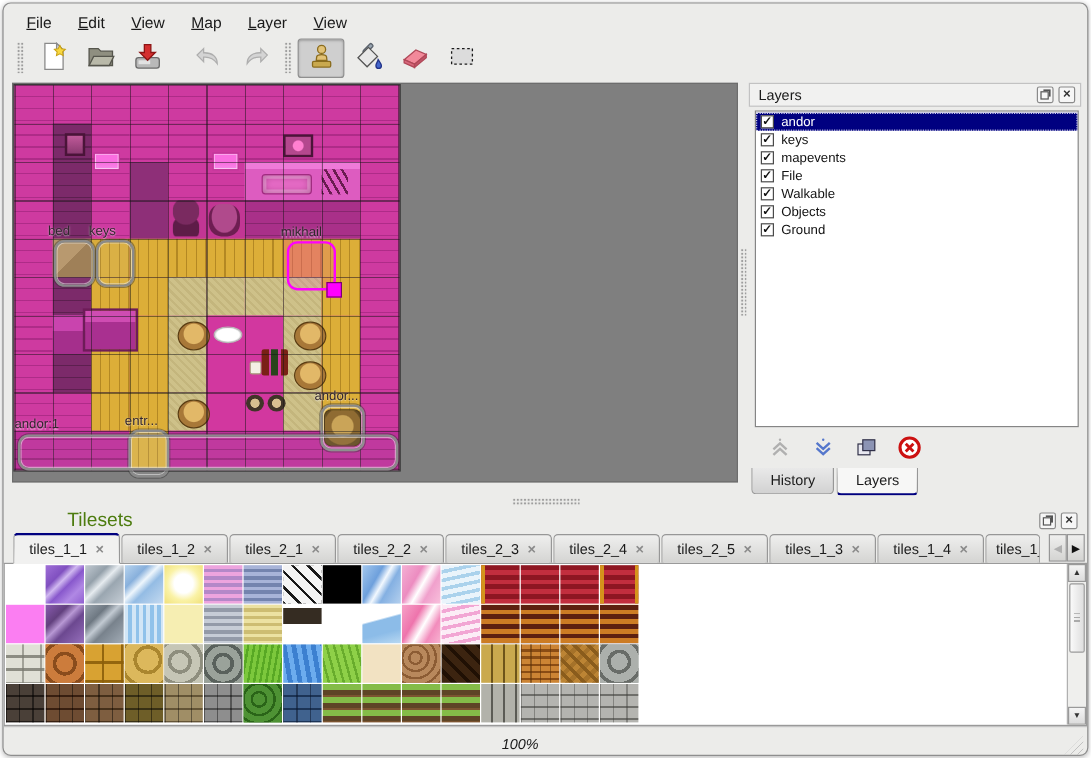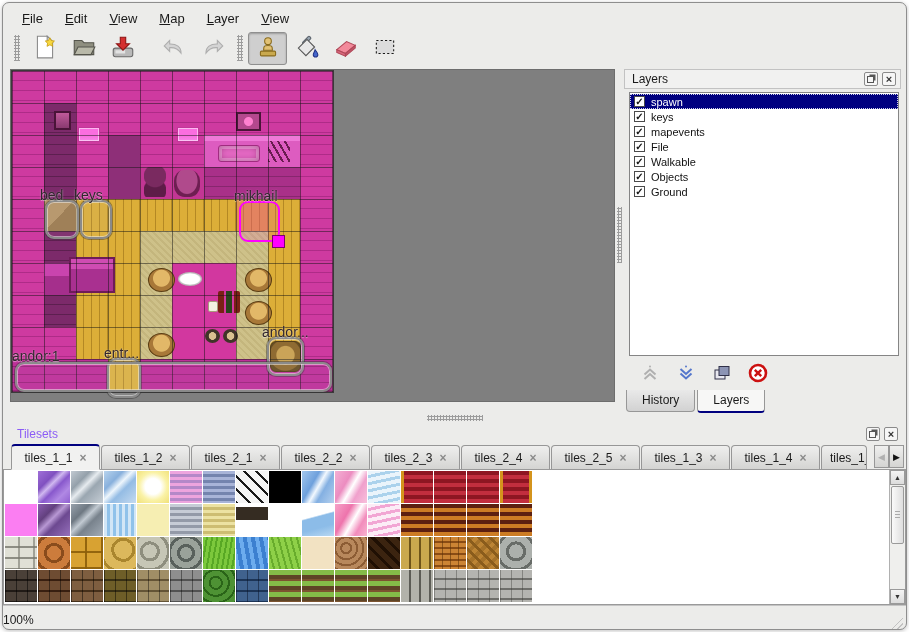--- a/index.html
+++ b/index.html
@@ -37,21 +37,21 @@
   .deco-bottles{background:linear-gradient(90deg,#7a2016 0 6px,rgba(0,0,0,0) 6px 8px,#28441c 8px 14px,rgba(0,0,0,0) 14px 16px,#7a2016 16px 22px);border-radius:2px;}
   .deco-pot{background:radial-gradient(circle,#d8c090 0 35%,#403428 40%);border-radius:50%;}
   .deco-basket{background:radial-gradient(circle at 50% 45%,#c8a050 0 40%,#8a6428 45% 70%,#5e4418 75%);border-radius:6px;border:1px solid #4a3410;}
   .map-grid{position:absolute;left:0;top:0;width:321px;height:321px;pointer-events:none;
     background-image:repeating-linear-gradient(90deg,rgba(20,20,20,.5) 0 1px,rgba(0,0,0,0) 1px 32px),
                      repeating-linear-gradient(180deg,rgba(20,20,20,.5) 0 1px,rgba(0,0,0,0) 1px 32px);}
   .map-object{position:absolute;border:2px solid var(--obj-outline,#8a8a8a);border-radius:9px;
     box-shadow:inset 0 0 0 1px rgba(235,235,235,.55),0 0 0 1px rgba(50,50,50,.45);background:rgba(255,255,255,.05);}
   .map-object.selected{border-color:var(--sel-obj,#ff00ff);box-shadow:none;background:rgba(255,0,255,.10);}
   .obj-handle{position:absolute;width:13px;height:13px;background:var(--sel-obj,#ff00ff);border:1px solid #7a0070;}
-  .map-label{position:absolute;font-size:14px;color:#32262e;white-space:nowrap;
+  .map-label{position:absolute;font-size:11px;color:#32262e;white-space:nowrap;
     text-shadow:0 1px 1px rgba(255,255,255,.45),0 0 2px rgba(255,255,255,.3);}
   
   .vsplit{width:9px;height:340px;position:relative;}
   .vsplit .grip{position:absolute;left:2px;top:140px;width:5px;height:56px;background-image:radial-gradient(circle,#9c9c9c 1px,rgba(0,0,0,0) 1.2px);background-size:3px 3px;}
   .hsplit{height:8px;position:relative;}
   .hsplit .grip{position:absolute;left:424px;top:1px;width:56px;height:6px;background-image:radial-gradient(circle,#9c9c9c 1px,rgba(0,0,0,0) 1.2px);background-size:3px 3px;}
   
   .right-dock{width:281px;height:345px;margin-top:2px;display:flex;flex-direction:column;}
   .dock-titlebar{height:20px;display:flex;align-items:center;padding:0 4px 0 7px;border:1px solid #c2c2c2;background:#f1f1f0;margin-right:4px;}
   .dock-title{font-size:12px;color:#1a1a1a;flex:1;}
@@ -75,21 +75,21 @@
   .layers-toolbar{height:32px;display:flex;align-items:center;gap:12px;padding-left:14px;}
   .lt-btn{width:24px;height:24px;border:none;background:none;padding:0;display:flex;align-items:center;justify-content:center;}
   .lt-btn svg{width:20px;height:20px;}
   .dock-tabs{height:24px;display:flex;align-items:flex-start;padding-left:2px;}
   .dock-tab{padding:3px 15px 4px 15px;font-size:12px;color:#1a1a1a;background:linear-gradient(#e9e9e9,#d2d2d2);
     border:1px solid #979797;border-top:none;border-radius:0 0 4px 4px;margin-right:2px;}
   .dock-tab.selected{background:#f7f7f6;border-bottom:2px solid var(--tab-accent,#00007f);}
   
   .ts-dock{height:183px;display:flex;flex-direction:column;}
   .ts-titlebar{height:22px;display:flex;align-items:center;padding:2px 8px 0 14px;}
-  .ts-title{font-size:12px;color:#8b5cf6;flex:1;}
+  .ts-title{font-size:16px;color:#4d7c0f;flex:1;margin-left:39px;}
   .ts-tabbar{height:26px;display:flex;align-items:flex-end;padding-left:8px;position:relative;border-bottom:1px solid #9a9a9a;}
   .ts-tab{height:24px;width:89px;display:flex;align-items:center;justify-content:center;gap:7px;font-size:12px;color:#1a1a1a;
     background:linear-gradient(#efefee,#d4d4d2);border:1px solid #979797;border-bottom:none;border-radius:4px 4px 0 0;margin-right:1px;flex:0 0 auto;}
   .ts-tab.selected{background:#f1f1f0;border-top:2px solid var(--tab-accent,#00007f);height:26px;margin-bottom:-1px;border-bottom:1px solid #f1f1f0;}
   .ts-tab.clipped{width:46px;overflow:hidden;justify-content:flex-start;padding-left:8px;}
   .tab-close{color:#8a8a8a;font-weight:bold;font-size:12px;line-height:1;}
   .tab-scroll{position:absolute;right:2px;bottom:1px;display:flex;}
   .scroll-btn{width:15px;height:23px;border:1px solid #979797;background:linear-gradient(#efefee,#d4d4d2);
     display:flex;align-items:center;justify-content:center;font-size:9px;color:#111;padding:0;}
   .scroll-btn.disabled{color:#b0b0b0;}
@@ -98,21 +98,21 @@
   .ts-tile{position:absolute;width:32px;height:32px;}
   .ts-scrollbar{position:absolute;right:0;top:0;bottom:0;width:16px;background:#efefed;border-left:1px solid #b0b0b0;}
   .sb-btn{position:absolute;left:0;width:15px;height:15px;border:1px solid #9a9a9a;background:linear-gradient(#f4f4f4,#dcdcdc);
     display:flex;align-items:center;justify-content:center;font-size:7px;color:#333;padding:0;}
   .sb-up{top:0;} .sb-down{bottom:0;}
   .sb-thumb{position:absolute;left:1px;top:16px;width:13px;height:58px;border:1px solid #9a9a9a;border-radius:2px;
     background:linear-gradient(90deg,#fafafa,#dedede);}
   .sb-thumb::after{content:"";position:absolute;left:3px;right:3px;top:24px;height:8px;
     background:repeating-linear-gradient(180deg,#aaa 0 1px,rgba(0,0,0,0) 1px 3px);}
   
-  .statusbar{height:28px;border-top:1px solid #c4c4c4;display:flex;align-items:center;justify-content:flex-start;position:relative;}
+  .statusbar{height:28px;border-top:1px solid #c4c4c4;display:flex;align-items:center;justify-content:center;position:relative;font-style:italic;}
   .status-zoom{font-size:12px;color:#1a1a1a;margin-right:42px;}
   .resize-grip{position:absolute;right:3px;bottom:3px;width:17px;height:17px;
     background:repeating-linear-gradient(135deg,rgba(0,0,0,0) 0 3px,#c2c2c2 3px 4px);
     clip-path:polygon(100% 0,100% 100%,0 100%);}
 </style>
 </head>
 <body>
 
 <div class="window">
 
@@ -335,21 +335,21 @@
         <button class="dock-btn">
             <span class="float-glyph"></span>
           </button>
         <button class="dock-btn">
             <span class="close-glyph">×</span>
           </button>
       </div>
       <div class="layers-list">
           <div class="layer-row selected">
             <span class="layer-cb">✓</span>
-            <span>spawn</span>
+            <span>andor</span>
           </div>
           <div class="layer-row">
             <span class="layer-cb">✓</span>
             <span>keys</span>
           </div>
           <div class="layer-row">
             <span class="layer-cb">✓</span>
             <span>mapevents</span>
           </div>
           <div class="layer-row">

